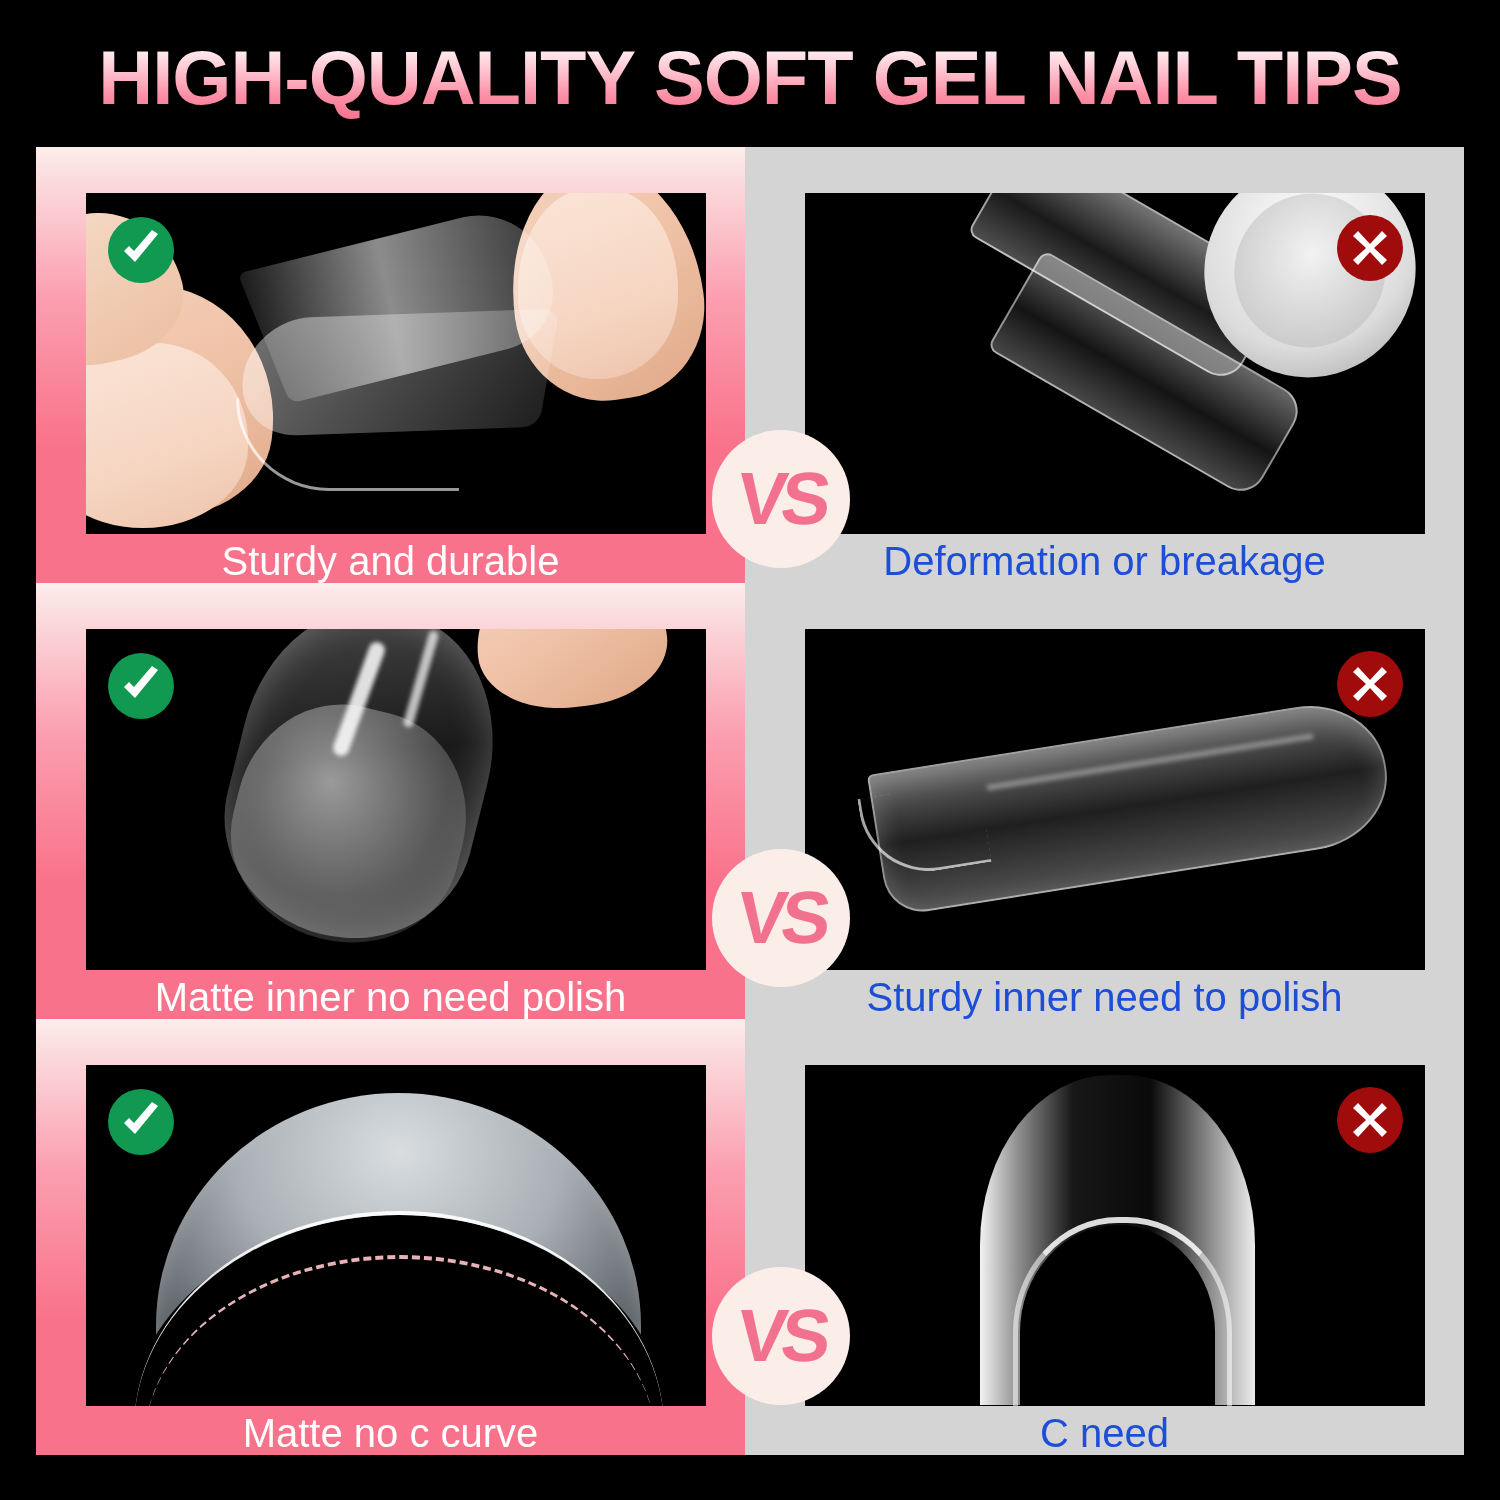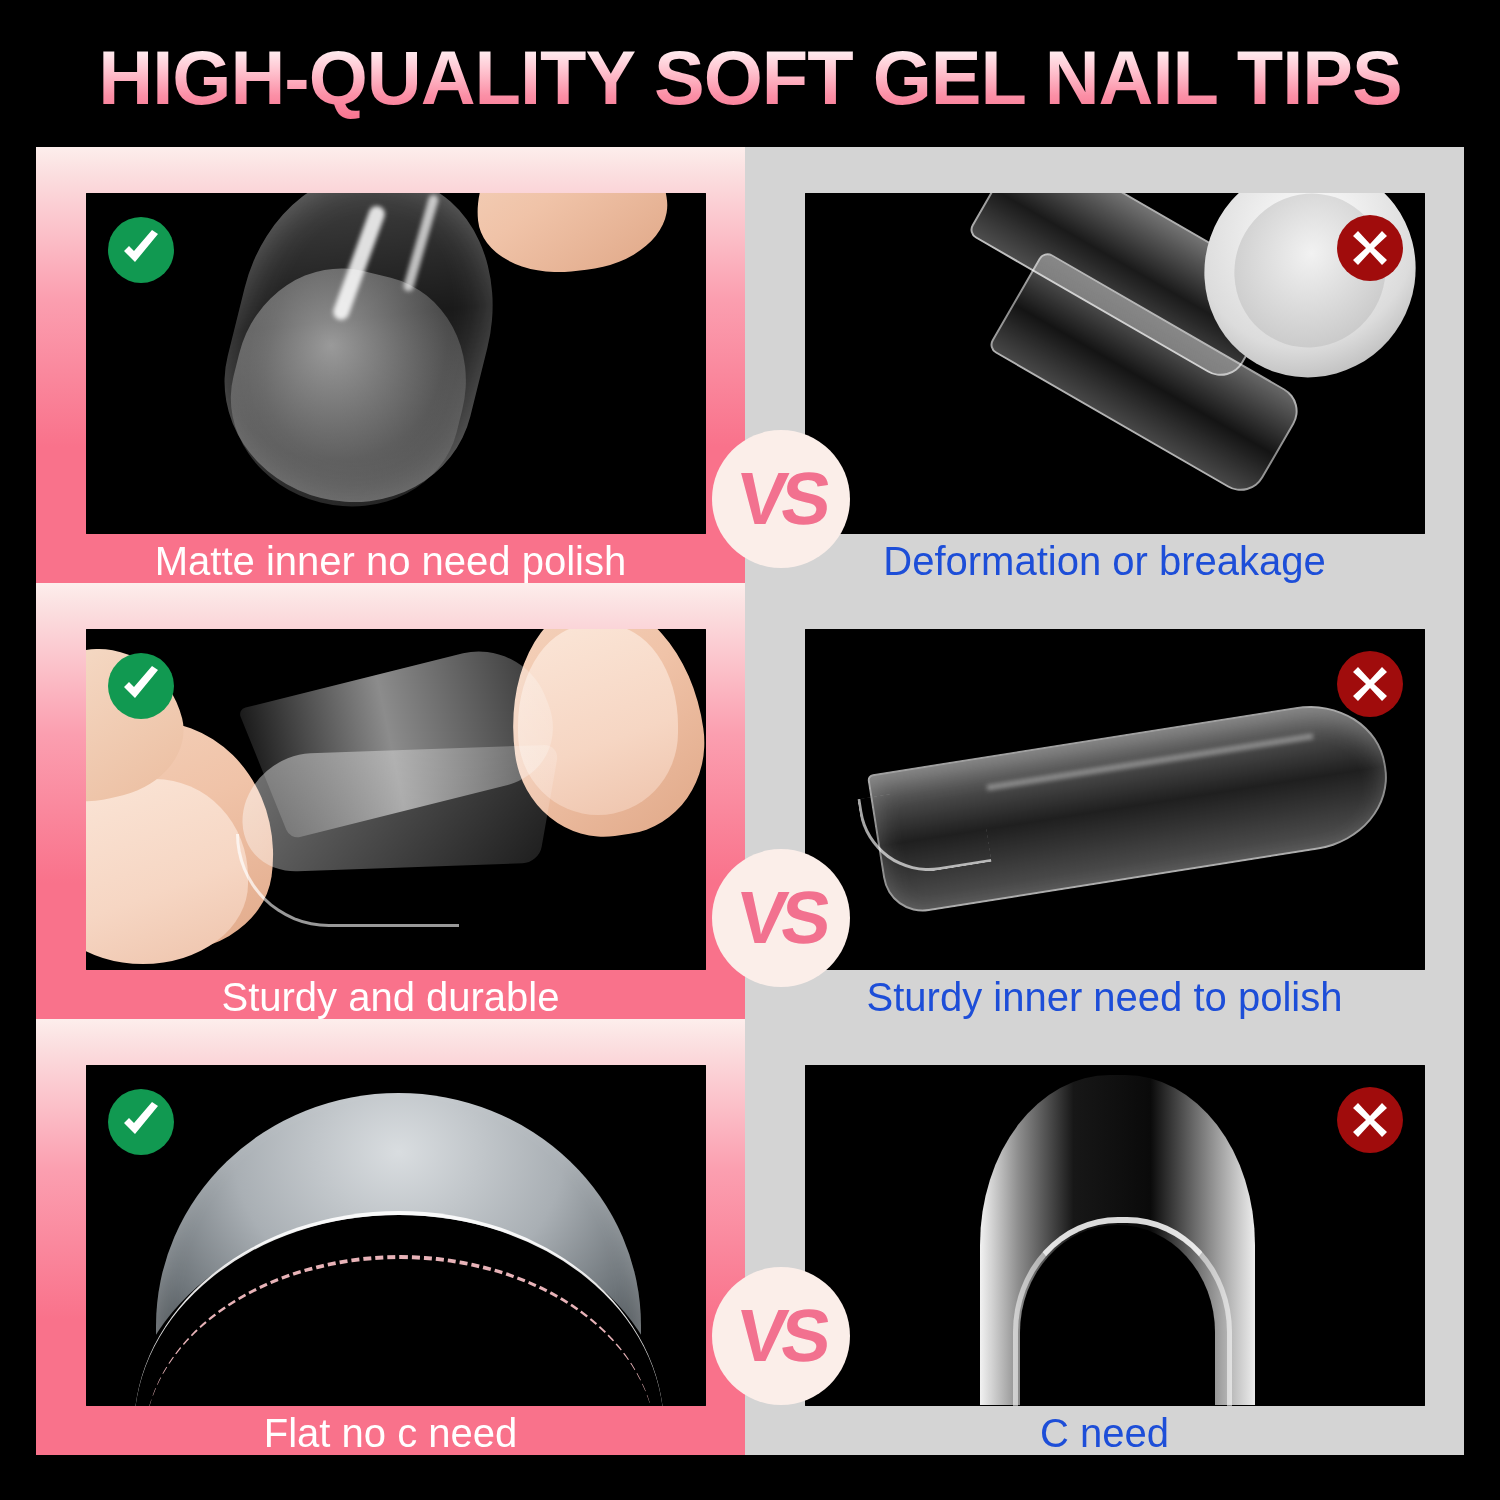--- a/index.html
+++ b/index.html
@@ -90,48 +90,20 @@
 
   <div class="title">HIGH-QUALITY SOFT GEL NAIL TIPS</div>
 
   <div class="board">
 
     <div class="col col-left">
 
       <div class="cell">
         <div class="photo">
           <div class="scene">
-            <div class="finger" style="left:390px;top:-72px;width:190px;height:150px;transform:rotate(-6deg);"></div>
-
-            <div style="position:absolute;left:150px;top:-20px;width:250px;height:330px;
-                 border-radius:120px 120px 130px 130px/150px 150px 120px 120px;
-                 transform:rotate(14deg);
-                 background:linear-gradient(160deg,rgba(255,255,255,.30),rgba(255,255,255,.10) 45%,rgba(255,255,255,.28));
-                 box-shadow:inset 0 0 40px rgba(255,255,255,.25);"></div>
-
-            <div class="matte" style="position:absolute;left:148px;top:78px;width:230px;height:235px;
-                 border-radius:110px 110px 125px 125px/120px 120px 110px 110px;transform:rotate(14deg);"></div>
-
-            <div style="position:absolute;left:265px;top:10px;width:16px;height:120px;
-                 background:rgba(255,255,255,.85);border-radius:8px;transform:rotate(20deg);filter:blur(2px);"></div>
-            <div style="position:absolute;left:330px;top:0px;width:10px;height:100px;
-                 background:rgba(255,255,255,.7);border-radius:6px;transform:rotate(16deg);filter:blur(2px);"></div>
-          </div>
-          <div class="badge badge-good">
-            <svg viewBox="0 0 66 66">
-                <path d="M16 34 L27 45 L50 17 L44 13 L26 34 L21 29 Z" fill="#fff"></path>
-              </svg>
-          </div>
-        </div>
-        <div class="caption cap-good">Matte inner no need polish</div>
-      </div>
-
-      <div class="cell">
-        <div class="photo">
-          <div class="scene">
 
             <div class="finger" style="left:-60px;top:92px;width:250px;height:230px;transform:rotate(8deg);"></div>
             <div class="nailplate" style="left:-48px;top:150px;width:210px;height:185px;"></div>
 
             <div class="finger" style="left:-70px;top:20px;width:165px;height:150px;transform:rotate(-14deg);
                  background:linear-gradient(160deg,#f6dcc8,#ecbfa2);"></div>
 
             <div class="finger" style="left:425px;top:-28px;width:190px;height:235px;transform:rotate(-8deg);"></div>
             <div class="nailplate" style="left:432px;top:-4px;width:160px;height:190px;"></div>
 
@@ -149,20 +121,48 @@
                 <path d="M16 34 L27 45 L50 17 L44 13 L26 34 L21 29 Z" fill="#fff"></path>
               </svg>
           </div>
         </div>
         <div class="caption cap-good">Sturdy and durable</div>
       </div>
 
       <div class="cell">
         <div class="photo">
           <div class="scene">
+            <div class="finger" style="left:390px;top:-72px;width:190px;height:150px;transform:rotate(-6deg);"></div>
+
+            <div style="position:absolute;left:150px;top:-20px;width:250px;height:330px;
+                 border-radius:120px 120px 130px 130px/150px 150px 120px 120px;
+                 transform:rotate(14deg);
+                 background:linear-gradient(160deg,rgba(255,255,255,.30),rgba(255,255,255,.10) 45%,rgba(255,255,255,.28));
+                 box-shadow:inset 0 0 40px rgba(255,255,255,.25);"></div>
+
+            <div class="matte" style="position:absolute;left:148px;top:78px;width:230px;height:235px;
+                 border-radius:110px 110px 125px 125px/120px 120px 110px 110px;transform:rotate(14deg);"></div>
+
+            <div style="position:absolute;left:265px;top:10px;width:16px;height:120px;
+                 background:rgba(255,255,255,.85);border-radius:8px;transform:rotate(20deg);filter:blur(2px);"></div>
+            <div style="position:absolute;left:330px;top:0px;width:10px;height:100px;
+                 background:rgba(255,255,255,.7);border-radius:6px;transform:rotate(16deg);filter:blur(2px);"></div>
+          </div>
+          <div class="badge badge-good">
+            <svg viewBox="0 0 66 66">
+                <path d="M16 34 L27 45 L50 17 L44 13 L26 34 L21 29 Z" fill="#fff"></path>
+              </svg>
+          </div>
+        </div>
+        <div class="caption cap-good">Matte inner no need polish</div>
+      </div>
+
+      <div class="cell">
+        <div class="photo">
+          <div class="scene">
 
             <div style="position:absolute;left:70px;top:28px;width:485px;height:268px;
                  border-radius:250px 250px 18px 18px/240px 240px 18px 18px;
                  background:radial-gradient(ellipse at 50% 22%,#d9dde0 0%,#a9afb4 48%,#6e757a 78%,#3a4044 100%);
                  box-shadow:inset 0 -16px 26px rgba(255,255,255,.35);"></div>
 
             <div style="position:absolute;left:40px;top:150px;width:545px;height:220px;
                  border-radius:50% 50% 0 0/100% 100% 0 0;background:#000;"></div>
 
             <div style="position:absolute;left:48px;top:146px;width:530px;height:214px;
@@ -171,21 +171,21 @@
             <div class="dashline" style="left:58px;top:172px;width:512px;height:185px;
                  border-radius:50% 50% 0 0/100% 100% 0 0;border:0;border-top:4px dashed #e8b3b8;
                  transform:translateY(18px);"></div>
           </div>
           <div class="badge badge-good">
             <svg viewBox="0 0 66 66">
                 <path d="M16 34 L27 45 L50 17 L44 13 L26 34 L21 29 Z" fill="#fff"></path>
               </svg>
           </div>
         </div>
-        <div class="caption cap-good">Flat no c need</div>
+        <div class="caption cap-good">Matte no c curve</div>
       </div>
     </div>
 
     <div class="col col-right">
 
       <div class="cell">
         <div class="photo">
           <div class="scene">
 
             <div style="position:absolute;left:170px;top:10px;width:300px;height:110px;

